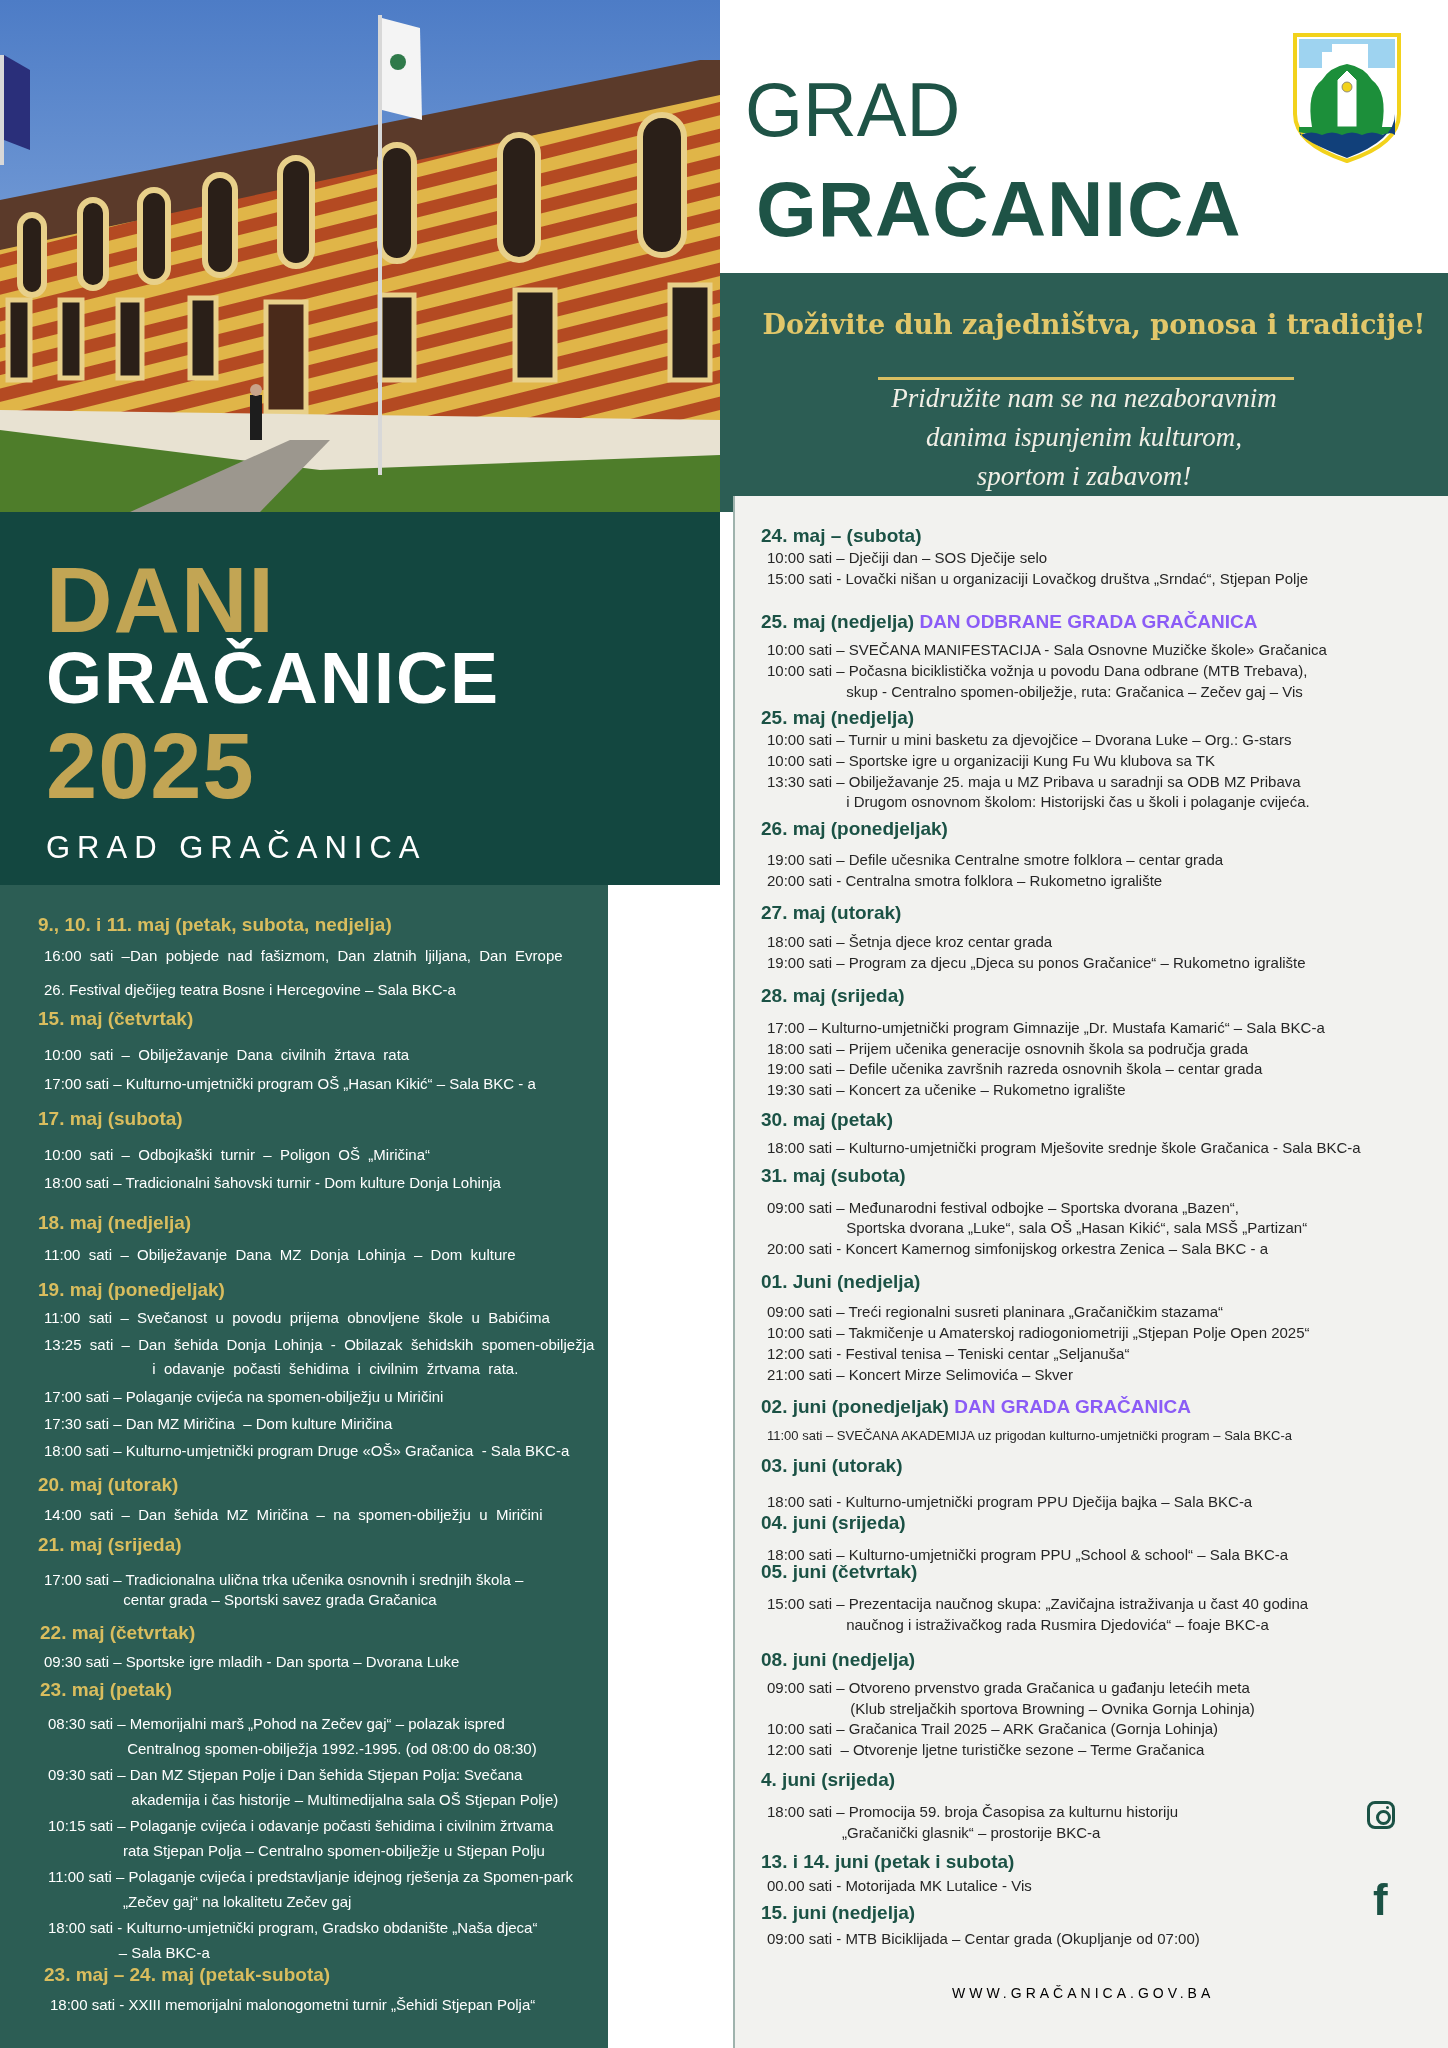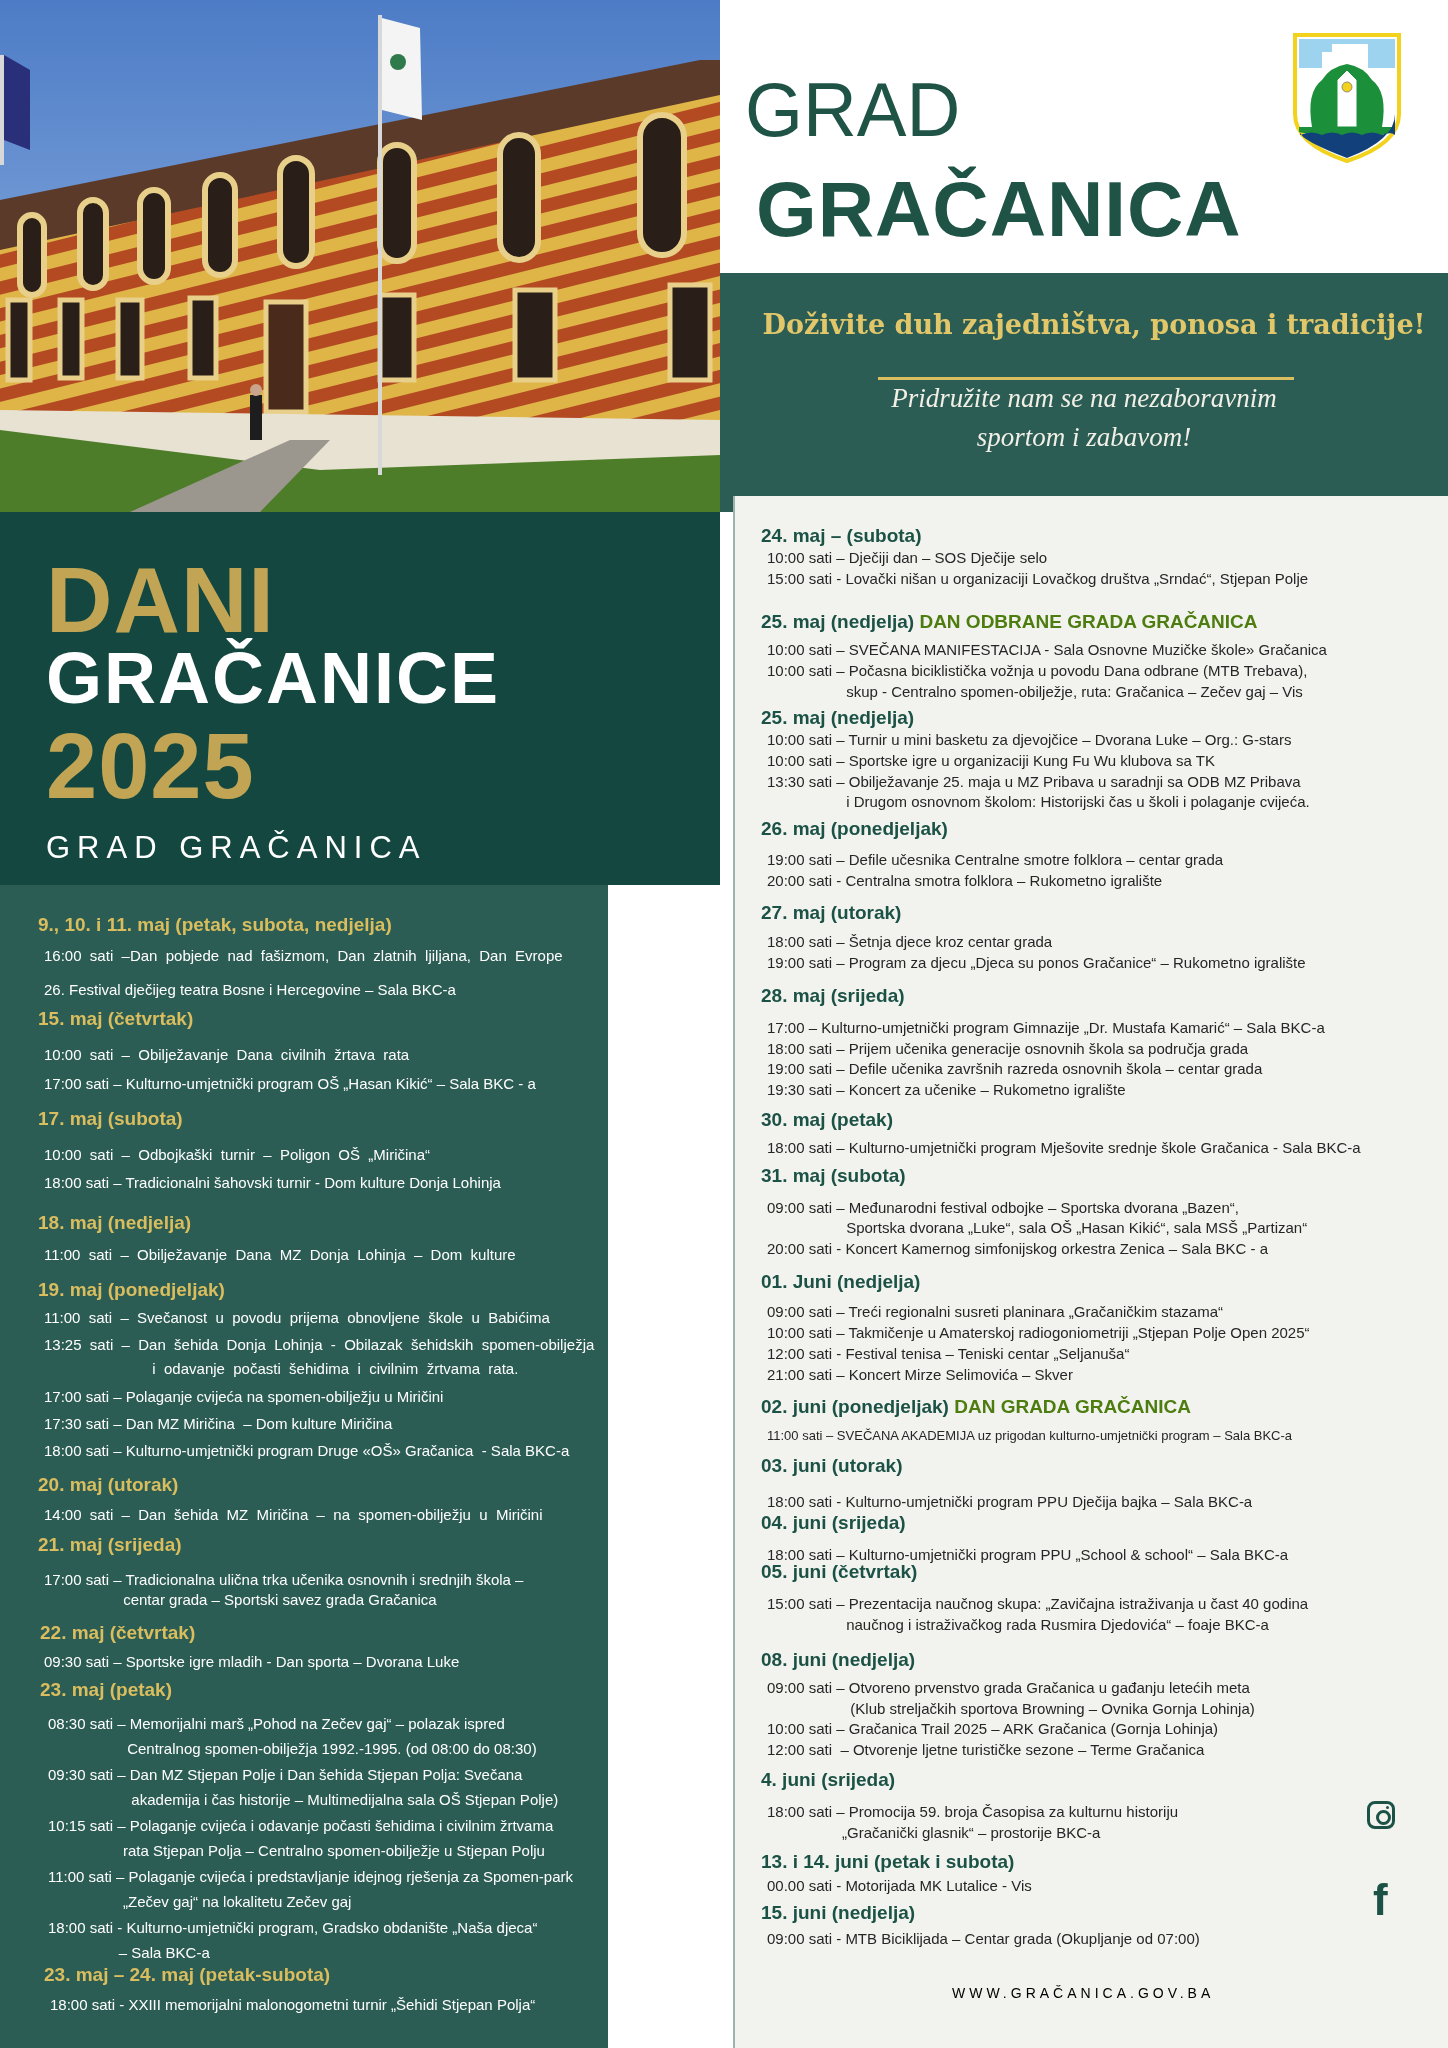--- a/index.html
+++ b/index.html
@@ -29,21 +29,21 @@
   .t-year { position: absolute; left: 46px; top: 208px; font-size: 92px; font-weight: 700; color: #c2a554; line-height: 1; letter-spacing: 1px; }
   .t-sub { position: absolute; left: 46px; top: 320px; font-size: 31px; color: #ffffff; letter-spacing: 7px; line-height: 1; }
 
   
   .left-sched { position: absolute; left: 0; top: 885px; width: 608px; height: 1163px; background: #2c5d54; }
   .right-sched { position: absolute; left: 720px; top: 496px; width: 728px; height: 1749px; background: #f2f2ef; border-left: 2px solid #9fb3ad; box-sizing: border-box; margin-left: 13px; }
 
   .day { position: absolute; font-weight: 700; font-size: 19px; line-height: 1; white-space: nowrap; }
   .left-sched .day { color: #d9bd5e; }
   .right-sched .day { color: #1b5245; }
-  .day .hl { color: #4d7c0f; }
+  .day .hl { color: #8b5cf6; }
 
   .ev { position: absolute; font-family: "Liberation Sans Narrow", "Liberation Sans", sans-serif; font-size: 15px; line-height: 20px; white-space: pre; transform-origin: left top; }
   .left-sched .ev { color: #ffffff; }
   .right-sched .ev { color: #262626; }
 
   .social-ig { position: absolute; left: 1367px; top: 1801px; width: 28px; height: 28px; border: 3.5px solid #1b5245; border-radius: 8px; box-sizing: border-box; }
   .social-ig::before { content: ""; position: absolute; left: 6px; top: 6px; width: 9px; height: 9px; border: 3px solid #1b5245; border-radius: 50%; }
   .social-ig::after { content: ""; position: absolute; right: 3px; top: 2px; width: 3px; height: 3px; background: #1b5245; border-radius: 50%; }
   .social-fb { position: absolute; left: 1373px; top: 1878px; font-size: 44px; font-weight: 700; color: #1b5245; line-height: 1; font-family: "Liberation Sans", sans-serif; }
   .website { position: absolute; left: 952px; top: 1985px; font-size: 14px; color: #000000; letter-spacing: 4px; text-align: center; }
@@ -122,20 +122,21 @@
   <circle cx="55" cy="55" r="5" fill="#f2d21c" stroke="#777" stroke-width="0.8"></circle>
   <path d="M7,95 H103 V100 Q80,106 55,106 Q30,106 7,100 Z" fill="#1c8f3a"></path>
   <path d="M8,103 Q20,98 30,103 Q40,98 50,103 Q60,98 70,103 Q80,98 90,103 Q98,99 103,103 V82 Q103,108 55,126 Q8,108 8,100 Z" fill="#11407a"></path>
 </svg>
 
 <div class="tagline">
   <div class="tag-title">Doživite duh zajedništva, ponosa i tradicije!</div>
   <div class="tag-rule"></div>
   <div class="tag-body">
     <div>Pridružite nam se na nezaboravnim</div>
+    <div>danima ispunjenim kulturom,</div>
     <div>sportom i zabavom!</div>
   </div>
 </div>
 
 <div class="title-panel">
   <div class="t-dani">DANI</div>
   <div class="t-grac">GRAČANICE</div>
   <div class="t-year">2025</div>
   <div class="t-sub">GRAD GRAČANICA</div>
 </div>

